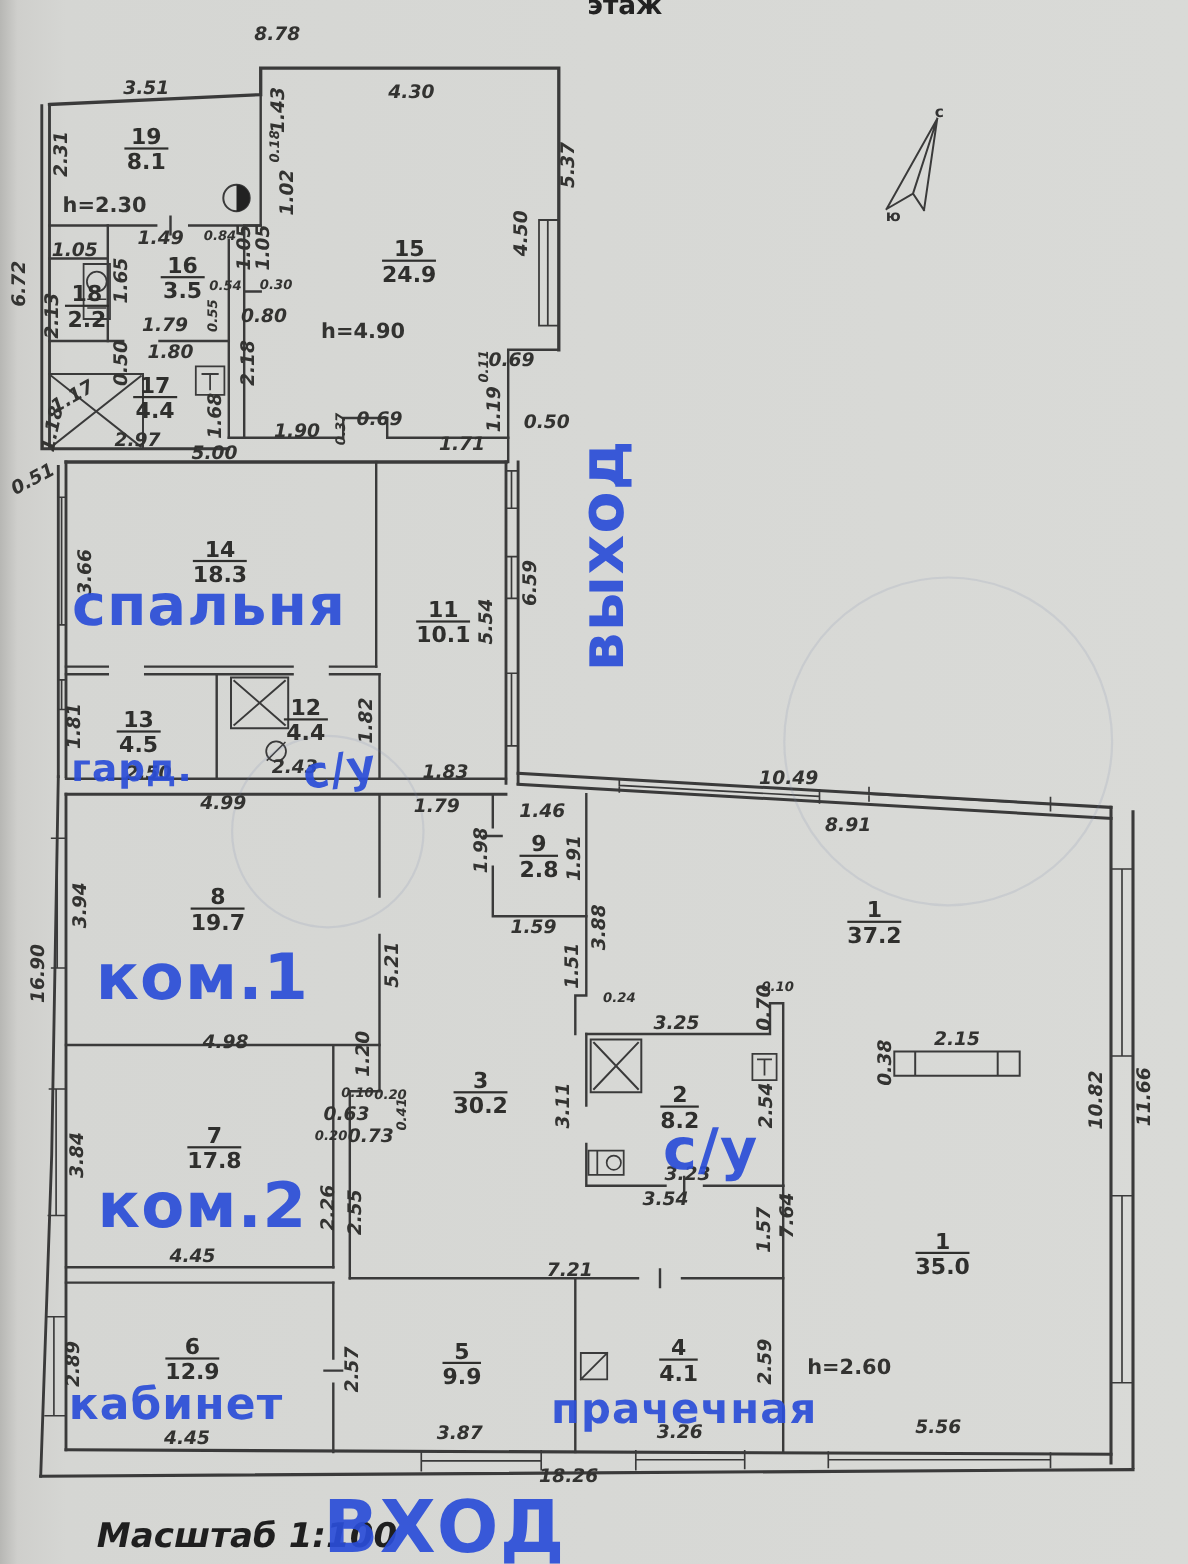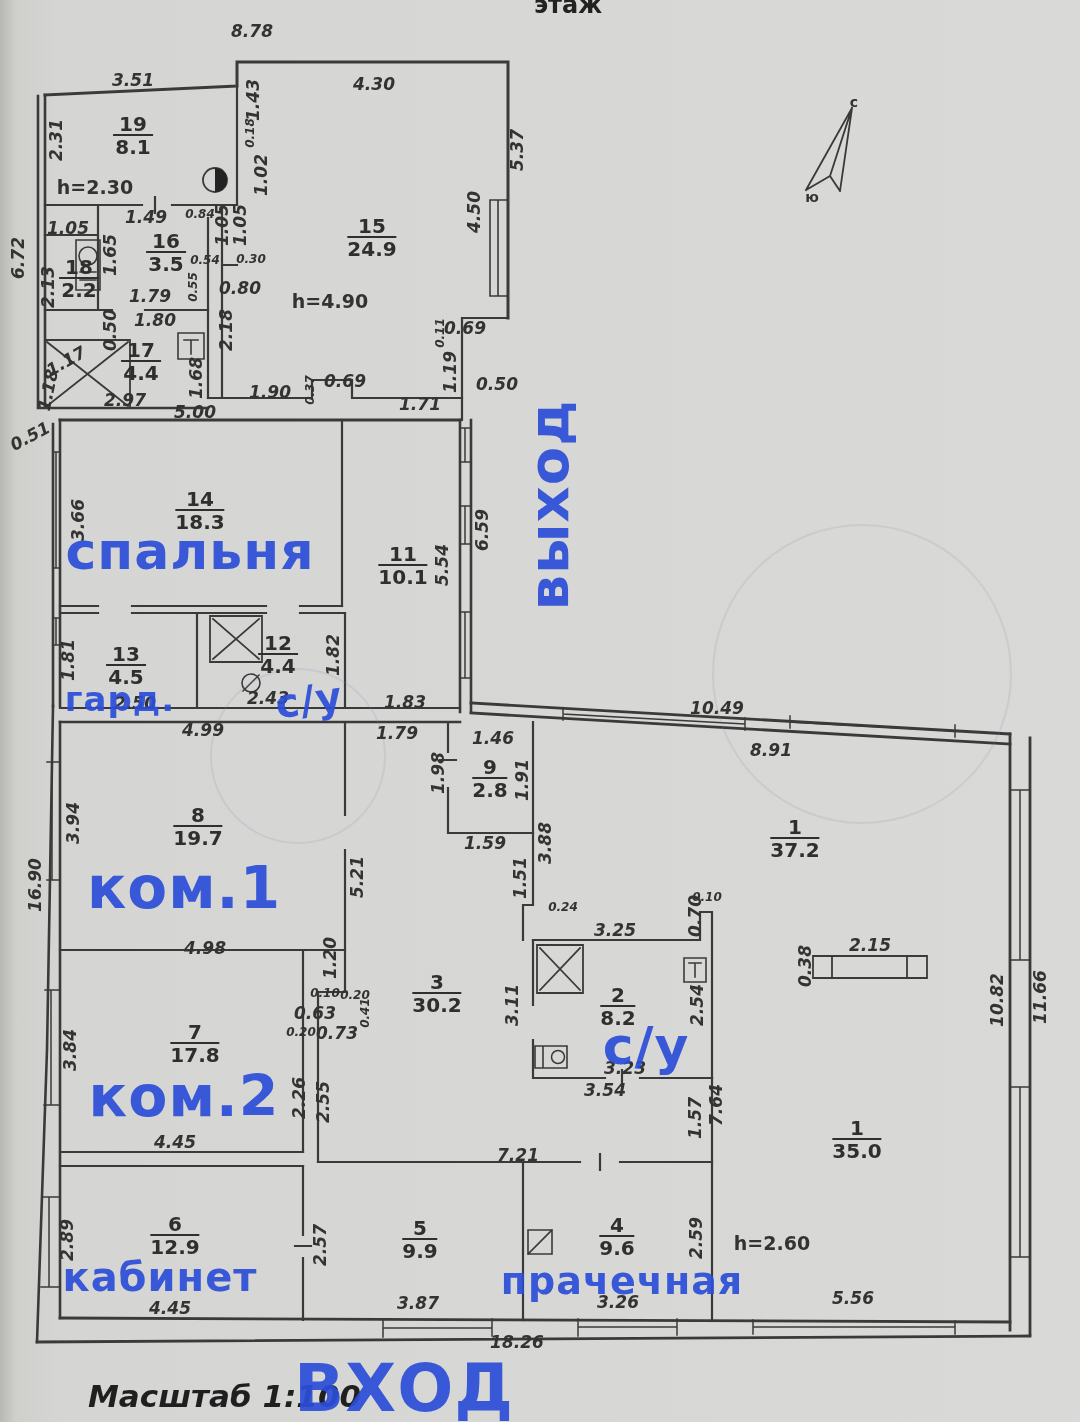--- a/index.html
+++ b/index.html
@@ -296,21 +296,21 @@
       <span class="frac" style="left: 175px; top: 1236px;">
         <span class="n">6</span>
         <span class="a">12.9</span>
       </span>
       <span class="frac" style="left: 420px; top: 1240px;">
         <span class="n">5</span>
         <span class="a">9.9</span>
       </span>
       <span class="frac" style="left: 617px; top: 1237px;">
         <span class="n">4</span>
-        <span class="a">9.6</span>
+        <span class="a">4.1</span>
       </span>
       <span class="frac" style="left: 857px; top: 1140px;">
         <span class="n">1</span>
         <span class="a">35.0</span>
       </span>
       <span class="lbl blue" style="font-size: 52px; left: 190px; top: 551px;">спальня</span>
       <span class="lbl blue" style="font-size: 34px; left: 120px; top: 699px;">гард.</span>
       <span class="lbl blue" style="font-size: 40px; left: 309px; top: 700px; transform: translate(-50%, -50%) rotate(-8deg);">с/у</span>
       <span class="lbl blue" style="font-size: 56px; left: 548px; top: 505px; transform: translate(-50%, -50%) rotate(-90deg);">выход</span>
       <span class="lbl blue" style="font-size: 58px; left: 184px; top: 888px;">ком.1</span>

